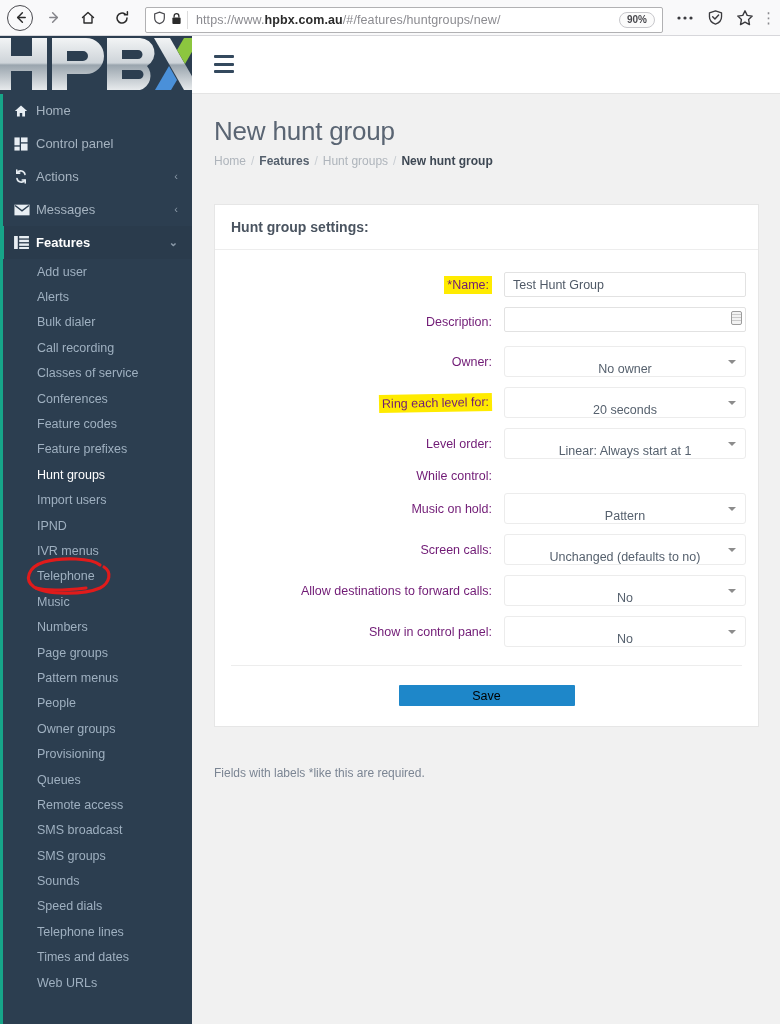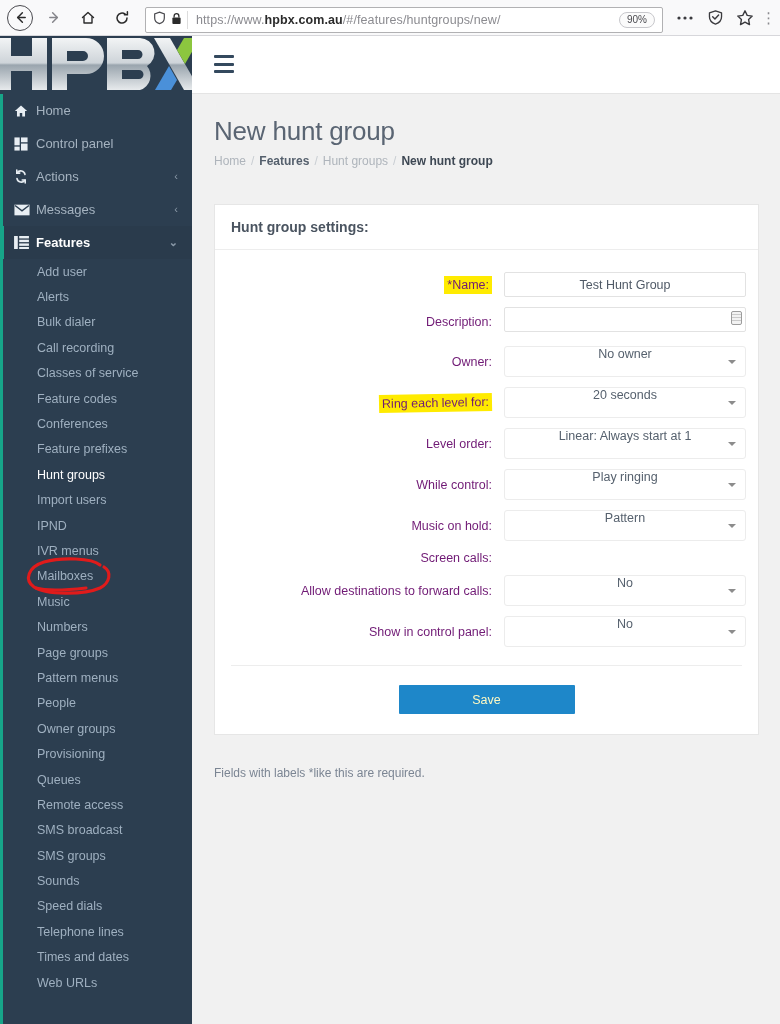--- a/index.html
+++ b/index.html
@@ -62,21 +62,21 @@
   }
   #url-text .host { color: #2b2b2b; font-weight: 600; }
   #zoom-badge {
     font-size: 10px;
     color: #4a4a4f;
     border: 1px solid #c8c8cc;
     border-radius: 11px;
     padding: 1px 7px 2px 7px;
     background: #fbfbfb;
     margin-right: 3px;
-    font-weight: 400;
+    font-weight: 700;
     flex: 0 0 auto;
   }
   #chrome-right {
     display: flex; align-items: center; gap: 2px;
     padding-right: 2px; flex: 0 0 auto;
   }
   .chrome-icon {
     width: 28px; height: 28px;
     display: flex; align-items: center; justify-content: center;
     color: #3a3a3e;
@@ -236,21 +236,20 @@
   .text-input {
     width: 100%; height: 25px;
     border: 1px solid #e2e2e2;
     border-radius: 2px;
     background: #fff;
     font-size: 12.5px;
     color: #4f5966;
     padding: 0 8px;
     font-family: "Liberation Sans", sans-serif;
     outline: none;
-    text-align: center;
   }
   .textarea-input {
     width: 100%; height: 25px;
     border: 1px solid #e2e2e2;
     border-radius: 2px;
     background: #fff;
     font-size: 12.5px;
     color: #4f5966;
     padding: 4px 8px;
     resize: none;
@@ -267,21 +266,21 @@
         transparent 5px, #c9c9c9 5px, #c9c9c9 6px, transparent 6px,
         transparent 8px, #c9c9c9 8px, #c9c9c9 9px, transparent 9px),
       #f2f2f2;
   }
 
   .select-box {
     width: 100%; height: 31px;
     border: 1px solid #ececec;
     border-radius: 3px;
     background: #fff;
-    display: flex; align-items: flex-start; justify-content: center;
+    display: flex; align-items: flex-end; justify-content: center;
     position: relative;
     font-size: 12.5px;
     color: #56616e;
   }
   .select-box .caret {
     position: absolute; right: 9px; top: 50%;
     margin-top: -2px;
     width: 0; height: 0;
     border-left: 4px solid transparent;
     border-right: 4px solid transparent;
@@ -290,24 +289,24 @@
 
   #panel-divider {
     margin: 18px 16px 0 16px;
     border-top: 1px solid #ededed;
   }
   #save-row {
     display: flex; justify-content: center;
     padding: 19px 0 20px 0;
   }
   #save-button {
-    width: 176px; height: 29px;
+    width: 176px; height: 21px;
     background: #1e87c9;
     border: none;
-    color: #fef9c3;
+    color: #000000;
     font-size: 12.5px;
     font-family: "Liberation Sans", sans-serif;
     cursor: pointer;
     border-radius: 1px;
   }
   #required-note {
     position: absolute; left: 22px;
     font-size: 12px;
     color: #7b8593;
   }
@@ -494,42 +493,42 @@
         <div class="subnav-item">
           <span>Bulk dialer</span>
         </div>
         <div class="subnav-item">
           <span>Call recording</span>
         </div>
         <div class="subnav-item">
           <span>Classes of service</span>
         </div>
         <div class="subnav-item">
+          <span>Conferences</span>
+        </div>
+        <div class="subnav-item">
           <span>Feature codes</span>
-        </div>
-        <div class="subnav-item">
-          <span>Conferences</span>
         </div>
         <div class="subnav-item">
           <span>Feature prefixes</span>
         </div>
         <div class="subnav-item selected">
           <span>Hunt groups</span>
         </div>
         <div class="subnav-item">
           <span>Import users</span>
         </div>
         <div class="subnav-item">
           <span>IPND</span>
         </div>
         <div class="subnav-item">
           <span>IVR menus</span>
         </div>
         <div class="subnav-item">
-          <span>Mailboxes</span>
+          <span>Telephone</span>
         </div>
         <div class="subnav-item">
           <span>Music</span>
         </div>
         <div class="subnav-item">
           <span>Numbers</span>
         </div>
         <div class="subnav-item">
           <span>Page groups</span>
         </div>
@@ -617,38 +616,38 @@
             <div class="form-label">Level order:</div>
             <div class="form-control">
               <div class="select-box">
                 <span>Linear: Always start at 1</span>
                 <span class="caret"></span>
               </div>
             </div>
           </div>
           <div class="form-row">
             <div class="form-label">While control:</div>
-            <div class="form-control">
-              <div class="select-box">
-                <span>Play ringing</span>
-                <span class="caret"></span>
-              </div>
-            </div>
           </div>
           <div class="form-row">
             <div class="form-label">Music on hold:</div>
             <div class="form-control">
               <div class="select-box">
                 <span>Pattern</span>
                 <span class="caret"></span>
               </div>
             </div>
           </div>
           <div class="form-row">
             <div class="form-label">Screen calls:</div>
+            <div class="form-control">
+              <div class="select-box">
+                <span>Unchanged (defaults to no)</span>
+                <span class="caret"></span>
+              </div>
+            </div>
           </div>
           <div class="form-row">
             <div class="form-label">Allow destinations to forward calls:</div>
             <div class="form-control">
               <div class="select-box">
                 <span>No</span>
                 <span class="caret"></span>
               </div>
             </div>
           </div>

